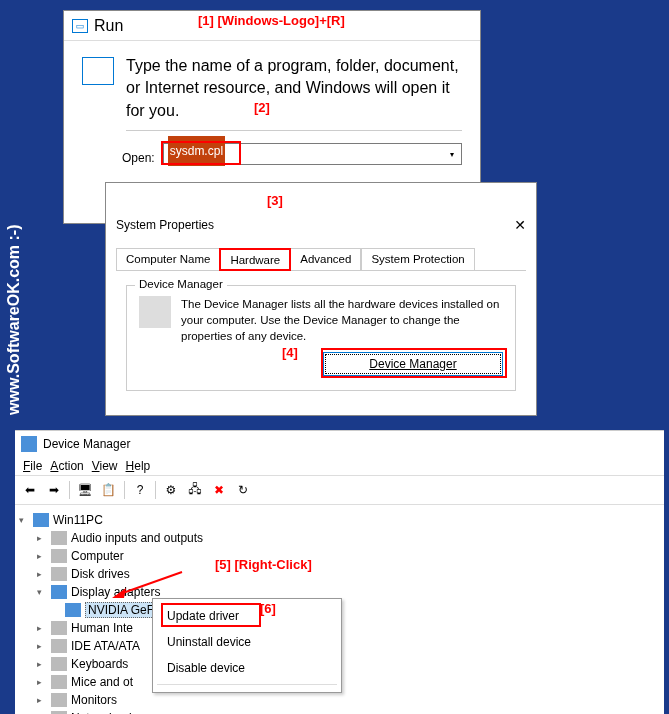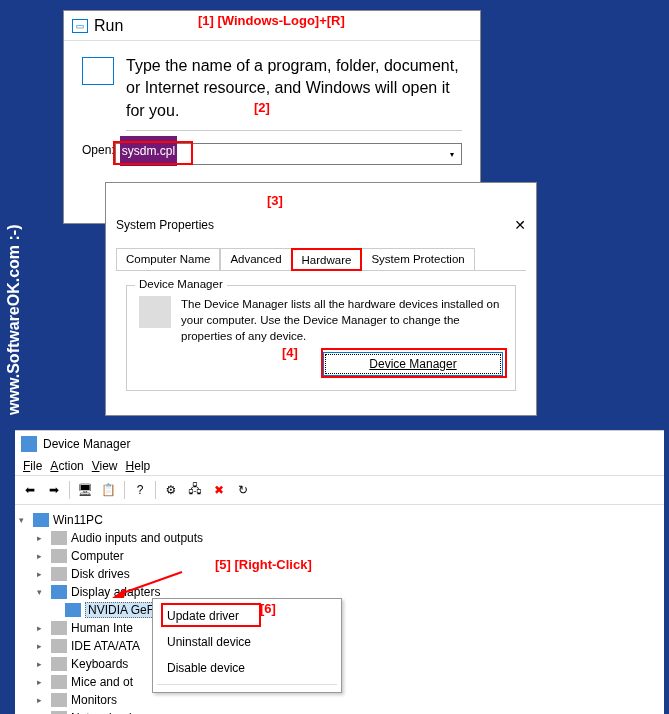--- a/index.html
+++ b/index.html
@@ -10,24 +10,24 @@
 .redbox { border: 2px solid #ff0000; position: absolute; }
 
 
 .run-dlg { position: absolute; left: 63px; top: 10px; width: 418px; background: #fff; border: 1px solid #888; }
 .run-title { height: 30px; display: flex; align-items: center; padding: 0 8px; border-bottom: 1px solid #ddd; position: relative; }
 .run-icon { width: 16px; height: 14px; border: 1px solid #0078d4; display: inline-flex; align-items: center; justify-content: center; font-size: 9px; color: #0078d4; margin-right: 6px; }
 .run-body { padding: 14px 18px 10px; }
 .run-desc-row { display: flex; gap: 12px; }
 .run-big-icon { width: 32px; height: 28px; border: 1px solid #0078d4; flex-shrink: 0; margin-top: 2px; }
 .run-desc { font-size: 16px; color: #000; line-height: 1.4; border-bottom: 1px solid #ccc; padding-bottom: 8px; }
-.run-open-row { display: flex; align-items: flex-start; margin-top: 12px; }
+.run-open-row { display: flex; align-items: flex-end; gap: 8px; margin-top: 12px; margin-left: 40px; }
 .run-open-lbl { font-size: 12px; }
 .run-input { flex: 1; height: 22px; border: 1px solid #7a7a7a; padding: 0 4px; font-size: 12px; position: relative; }
-.run-input-val { background: #701a75; color: #fff; padding: 8px 2px; }
+.run-input-val { background: #c2410c; color: #fff; padding: 8px 2px; }
 .run-dd { position: absolute; right: 0; top: 0; width: 18px; height: 20px; display: flex; align-items: center; justify-content: center; font-size: 8px; }
 .run-btns { display: flex; justify-content: flex-end; gap: 8px; padding: 10px 18px 14px; }
 .win-btn { height: 24px; min-width: 80px; background: #fff; border: 1px solid #888; font-size: 12px; cursor: pointer; }
 .win-btn.default { border: 1px solid #0078d4; }
 
 
 .sysprop { position: absolute; left: 105px; top: 182px; width: 432px; background: #fff; border: 1px solid #888; }
 .sysprop-title { height: 30px; display: flex; align-items: center; justify-content: space-between; padding: 0 10px; font-size: 12px; margin-top: 27px; }
 .close-x { font-size: 14px; cursor: pointer; }
 .tabs { display: flex; padding: 8px 10px 0; font-size: 11.5px; gap: 0; }
@@ -106,25 +106,25 @@
   </div>
 </div>
 
 <div class="sysprop">
   <div class="sysprop-title">
     <span>System Properties</span>
     <span class="close-x">✕</span>
   </div>
   <div class="tabs">
     <div class="tab">Computer Name</div>
-    <div class="tab">Advanced</div>
     <div class="tab active" style="position:relative">
       <span>Hardware</span>
       <div class="redbox" style="left:-2px;top:-2px;right:-2px;bottom:-1px"></div>
     </div>
+    <div class="tab">Advanced</div>
     <div class="tab">System Protection</div>
   </div>
   <div class="sysprop-body">
     <div class="groupbox">
       <span class="groupbox-lbl">Device Manager</span>
       <div class="dm-row">
         <div class="dm-icon"></div>
         <div class="dm-text">The Device Manager lists all the hardware devices installed on your computer. Use the Device Manager to change the properties of any device.</div>
       </div>
       <div class="dm-btn-row" style="position:relative">

